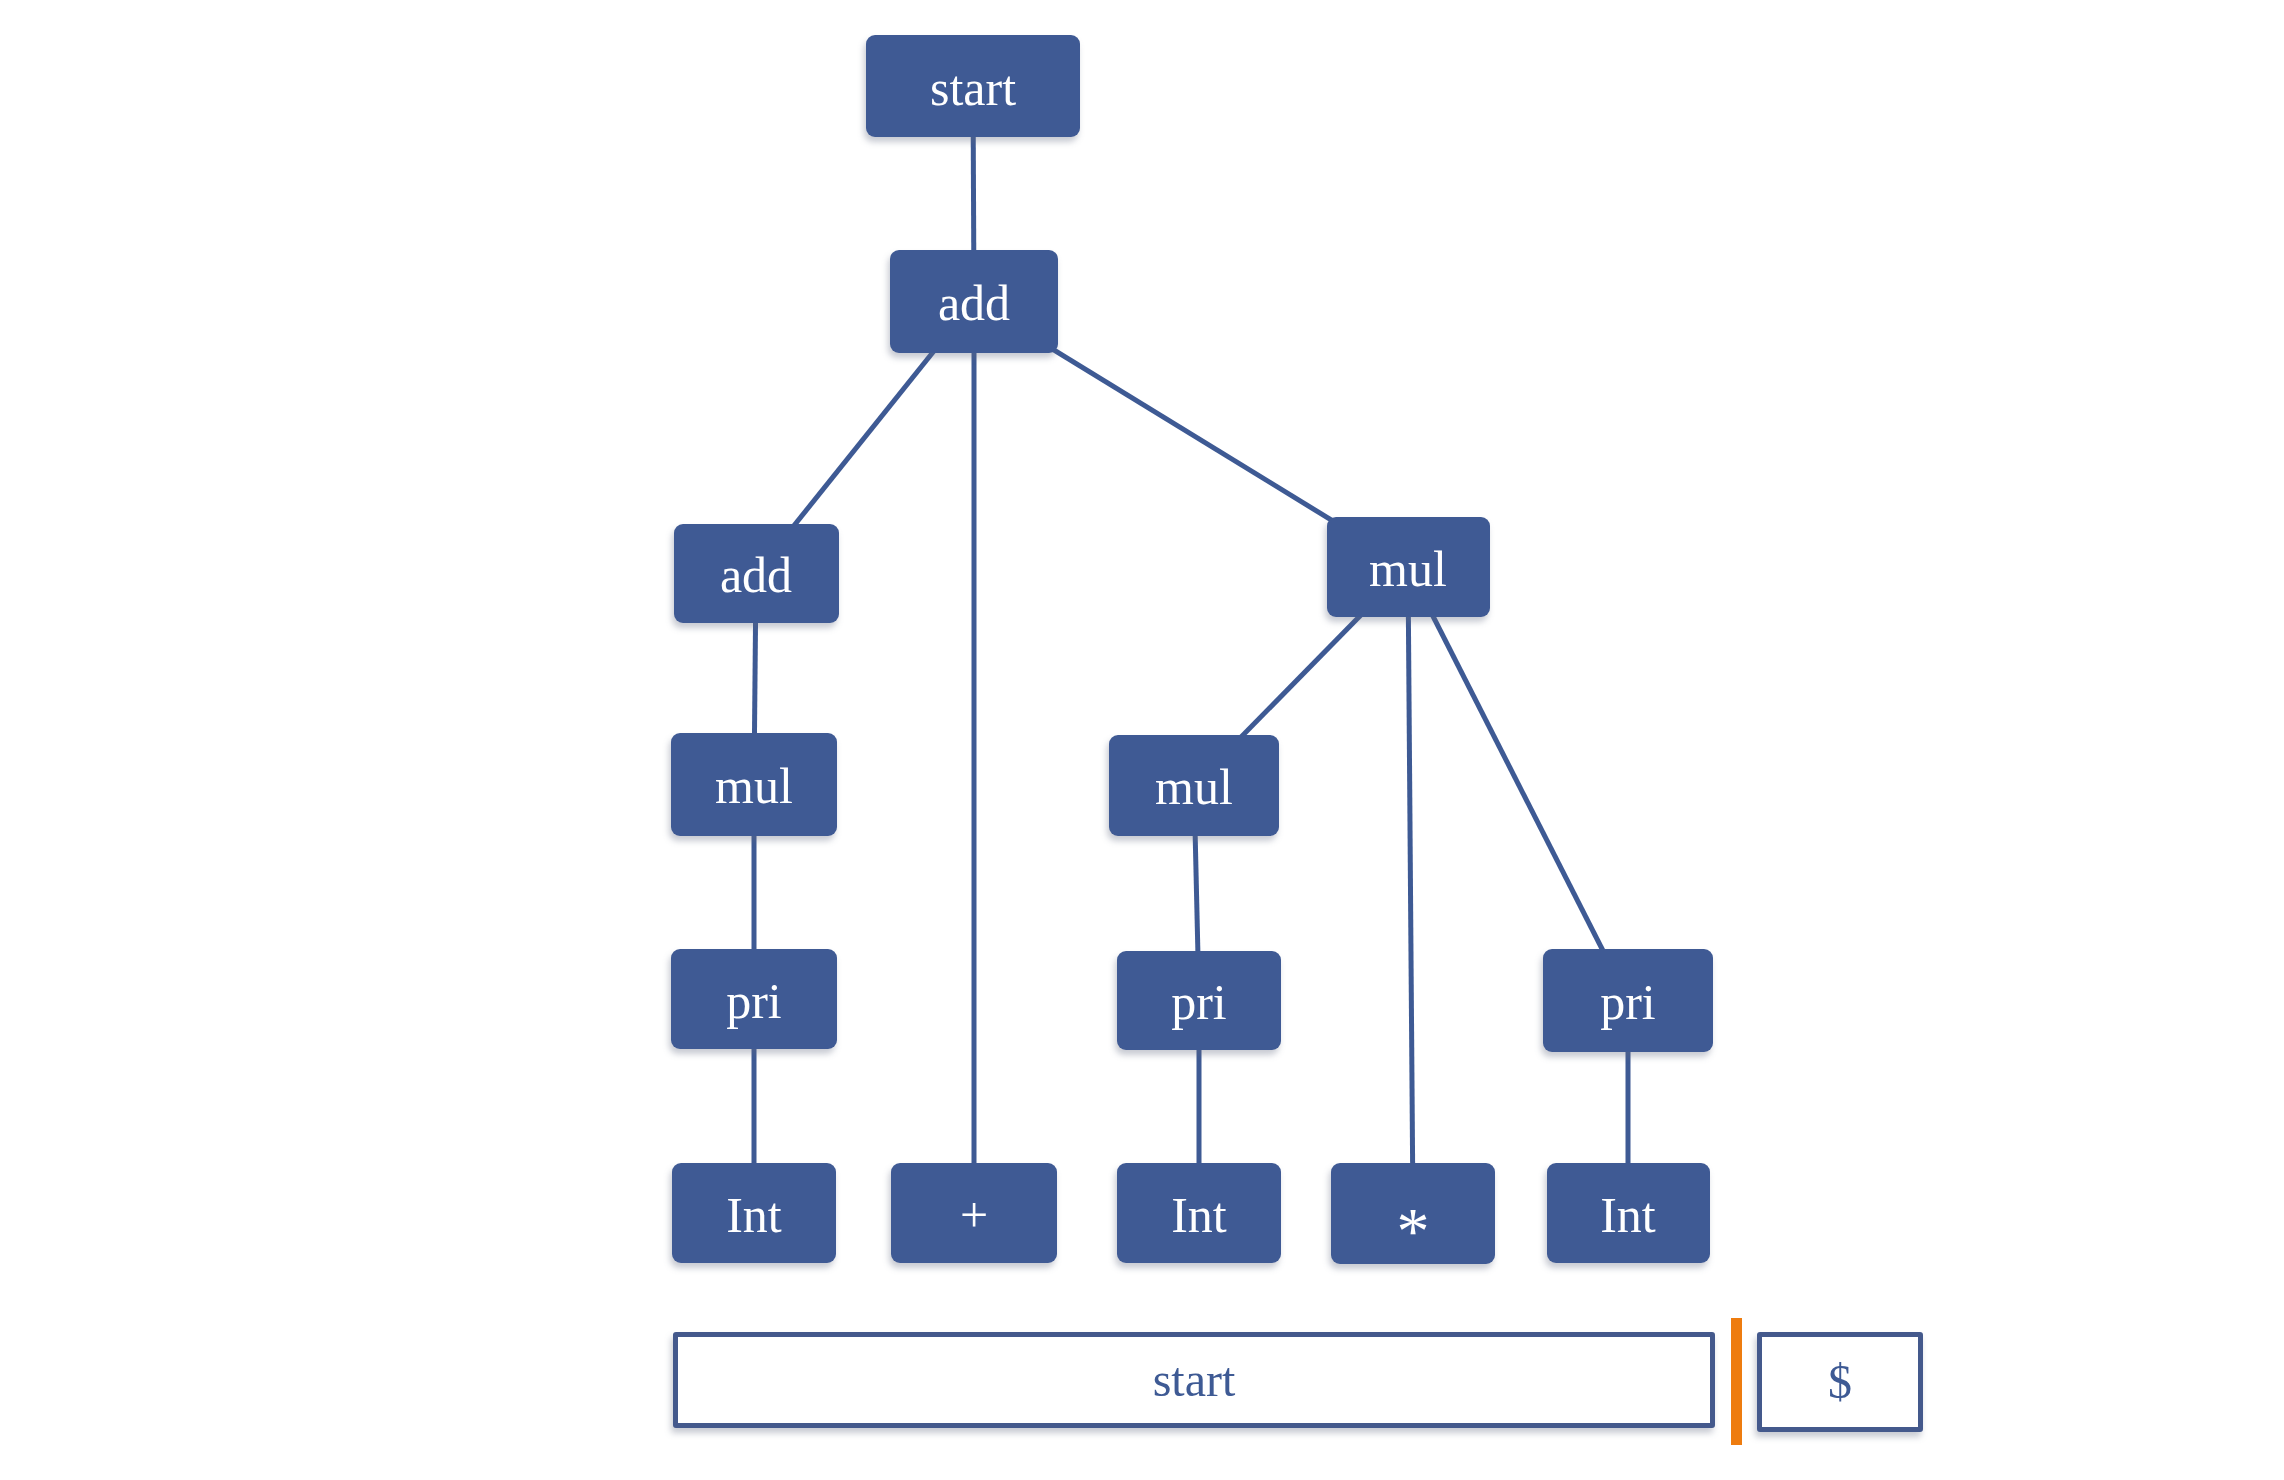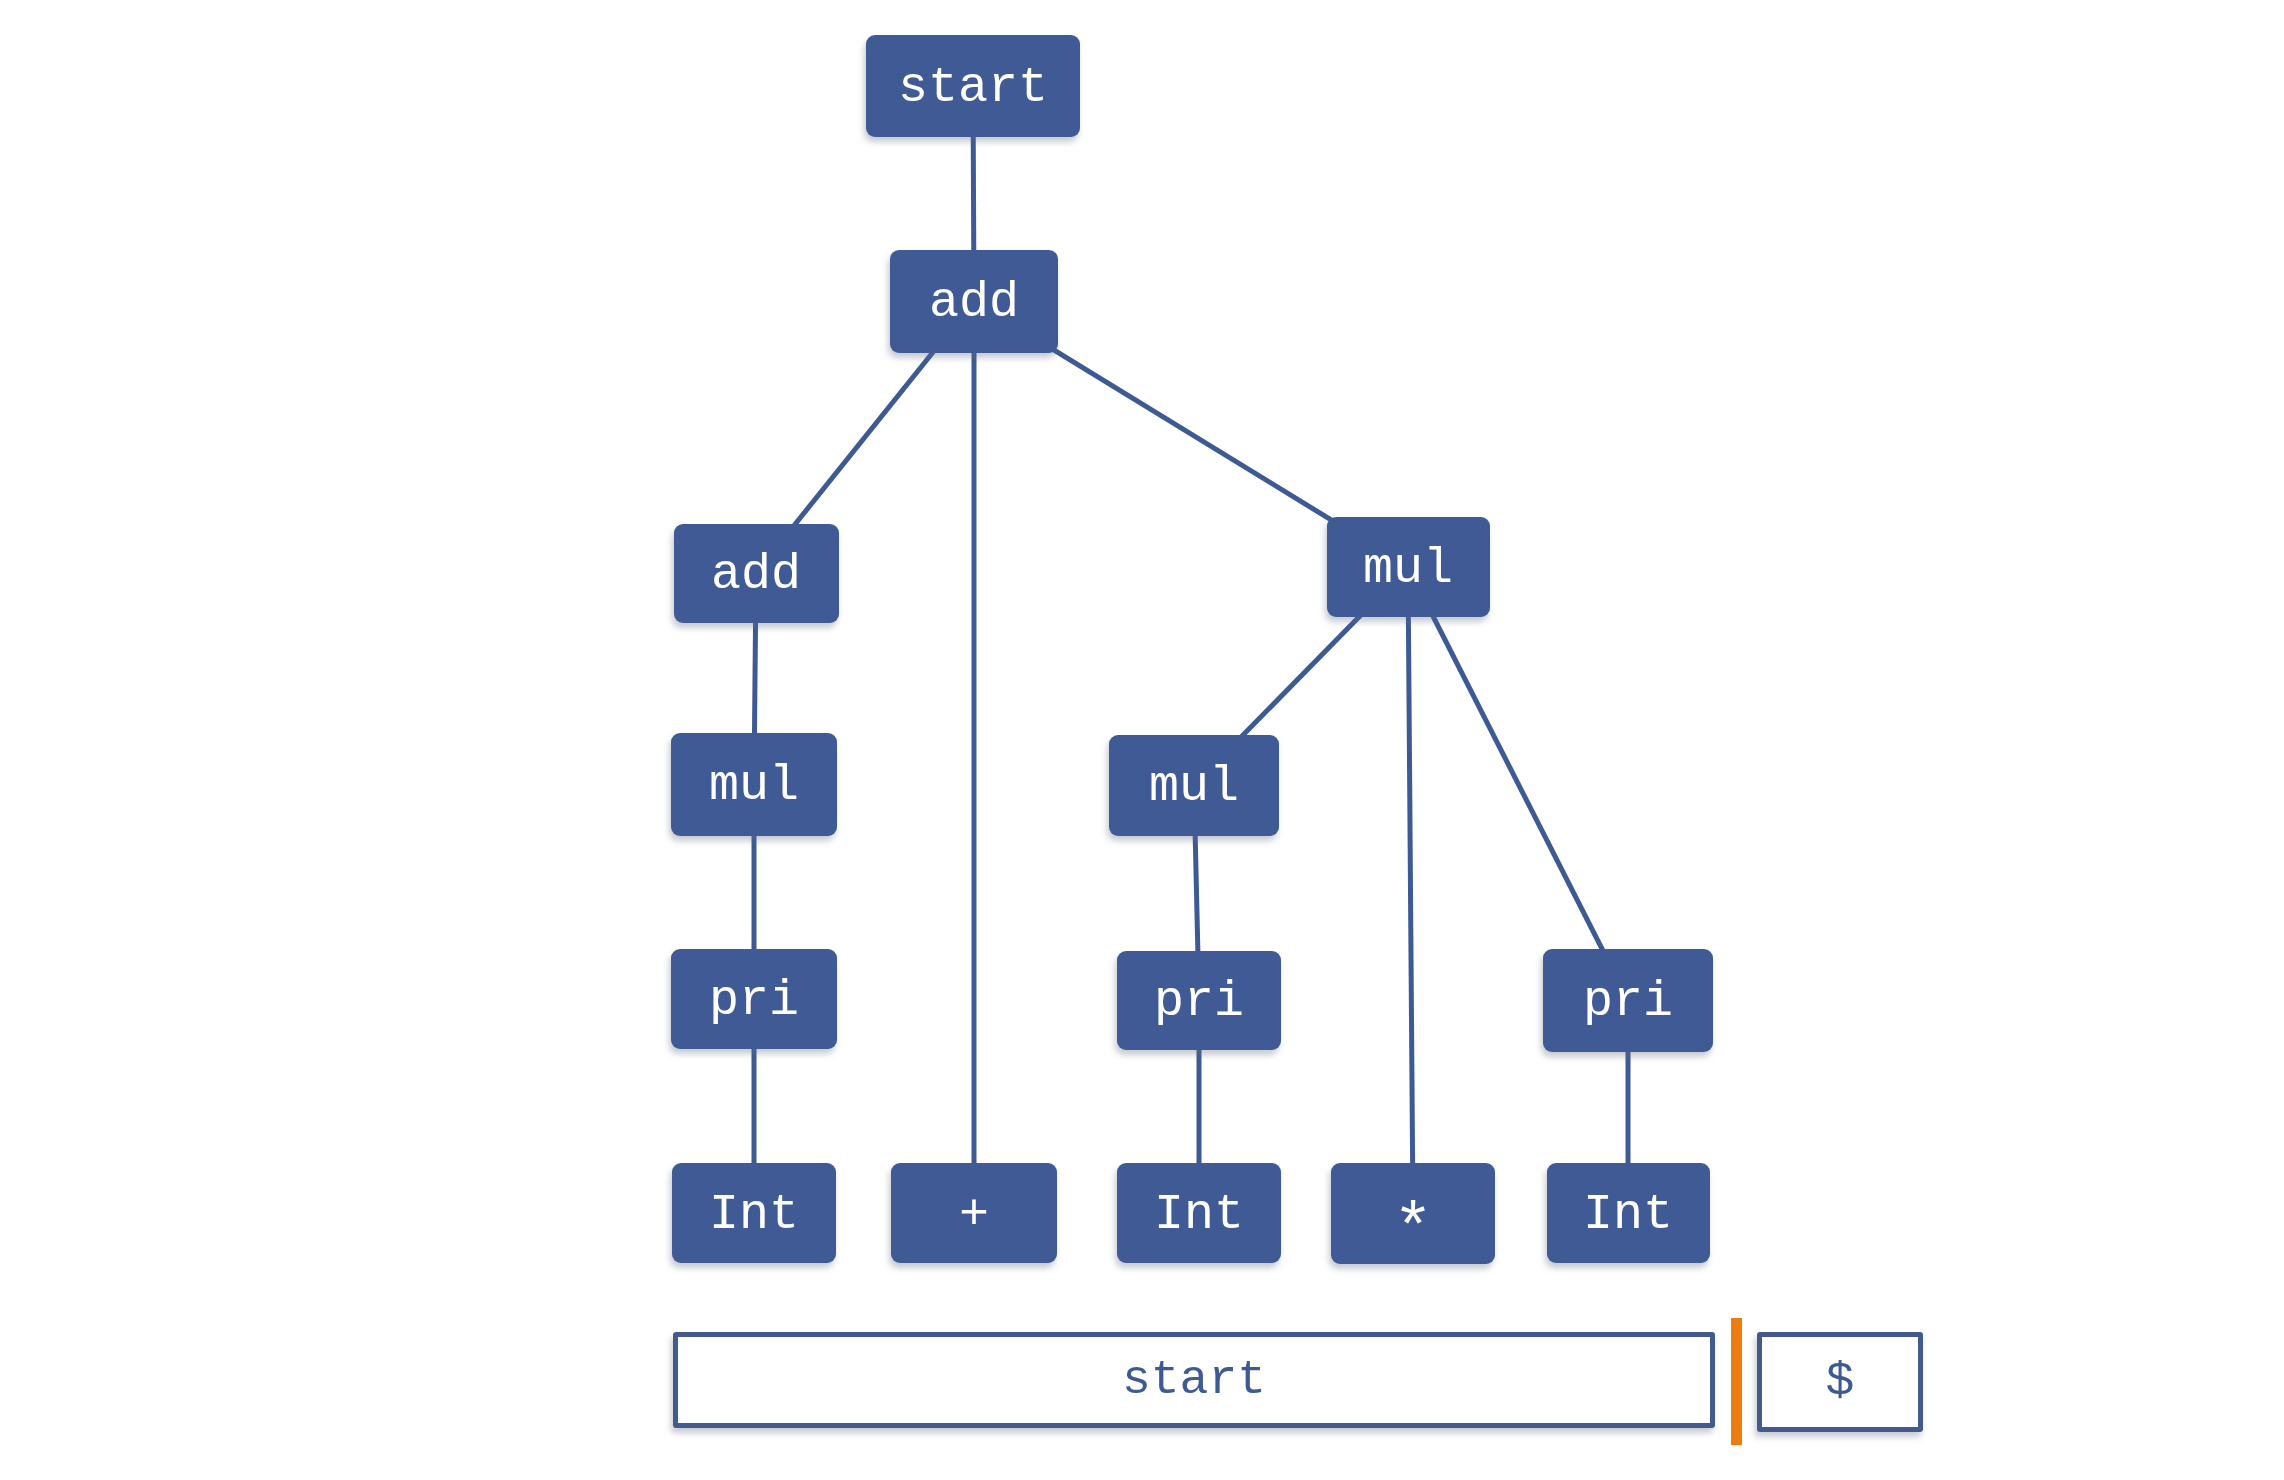--- a/index.html
+++ b/index.html
@@ -1,20 +1,20 @@
 <!DOCTYPE html>
 <html><head>
 <meta charset="utf-8">
 <style>
   html,body{margin:0;padding:0;background:#ffffff;}
   #stage{
     position:relative;
     width:2284px;height:1480px;
     background:#ffffff;
-    font-family:Liberation Mono, monospace;
+    font-family:Liberation Serif, serif;
     overflow:hidden;
   }
   #edges{position:absolute;left:0;top:0;}
   .node{
     position:absolute;
     display:flex;align-items:center;justify-content:center;
     border-radius:9px;
     font-size:50px;
     line-height:1;
     box-shadow:-2px 5px 6px rgba(96,106,128,0.35);

